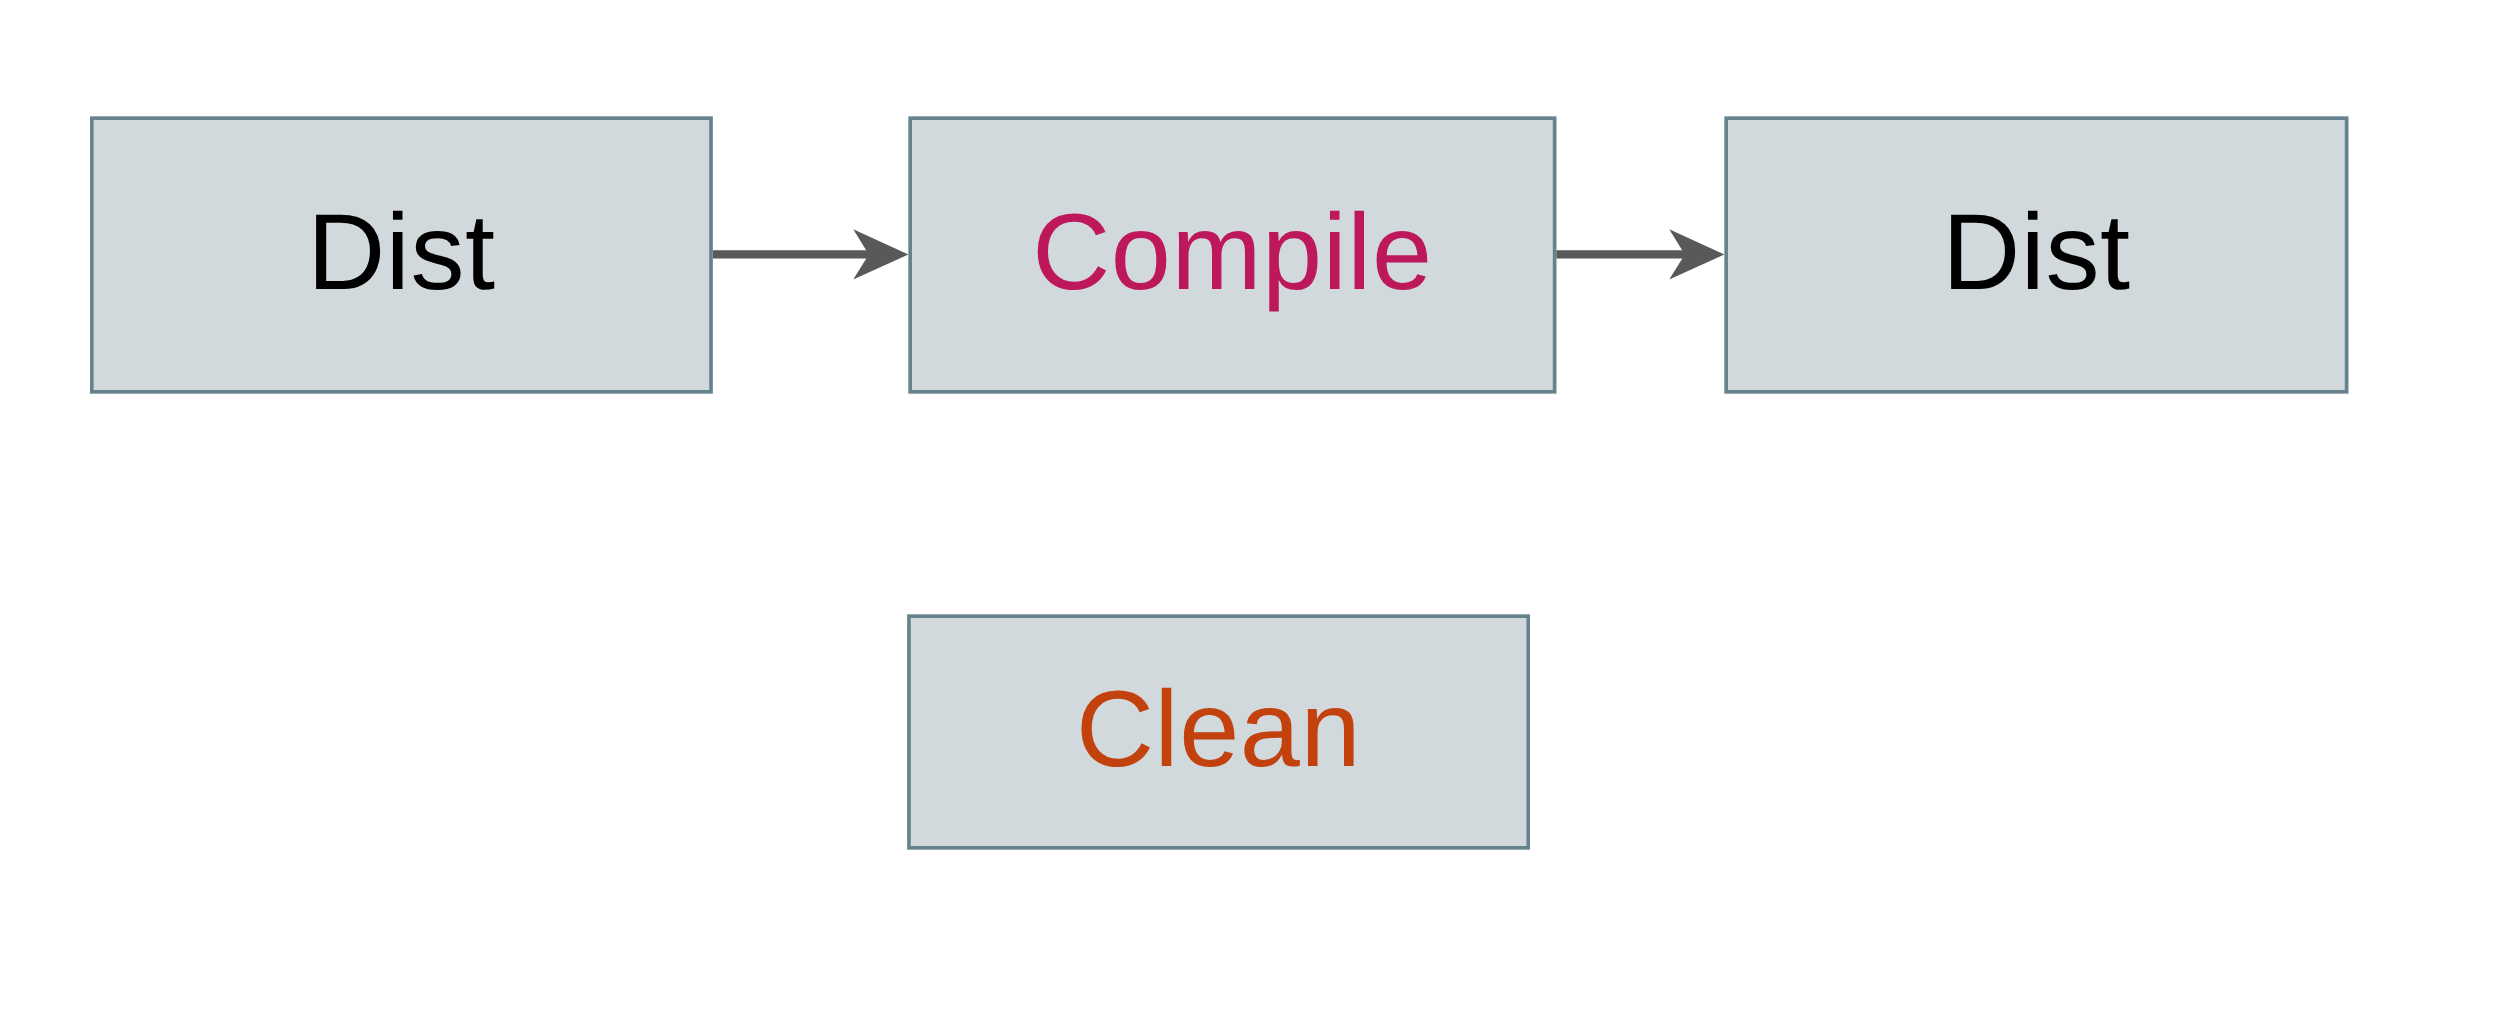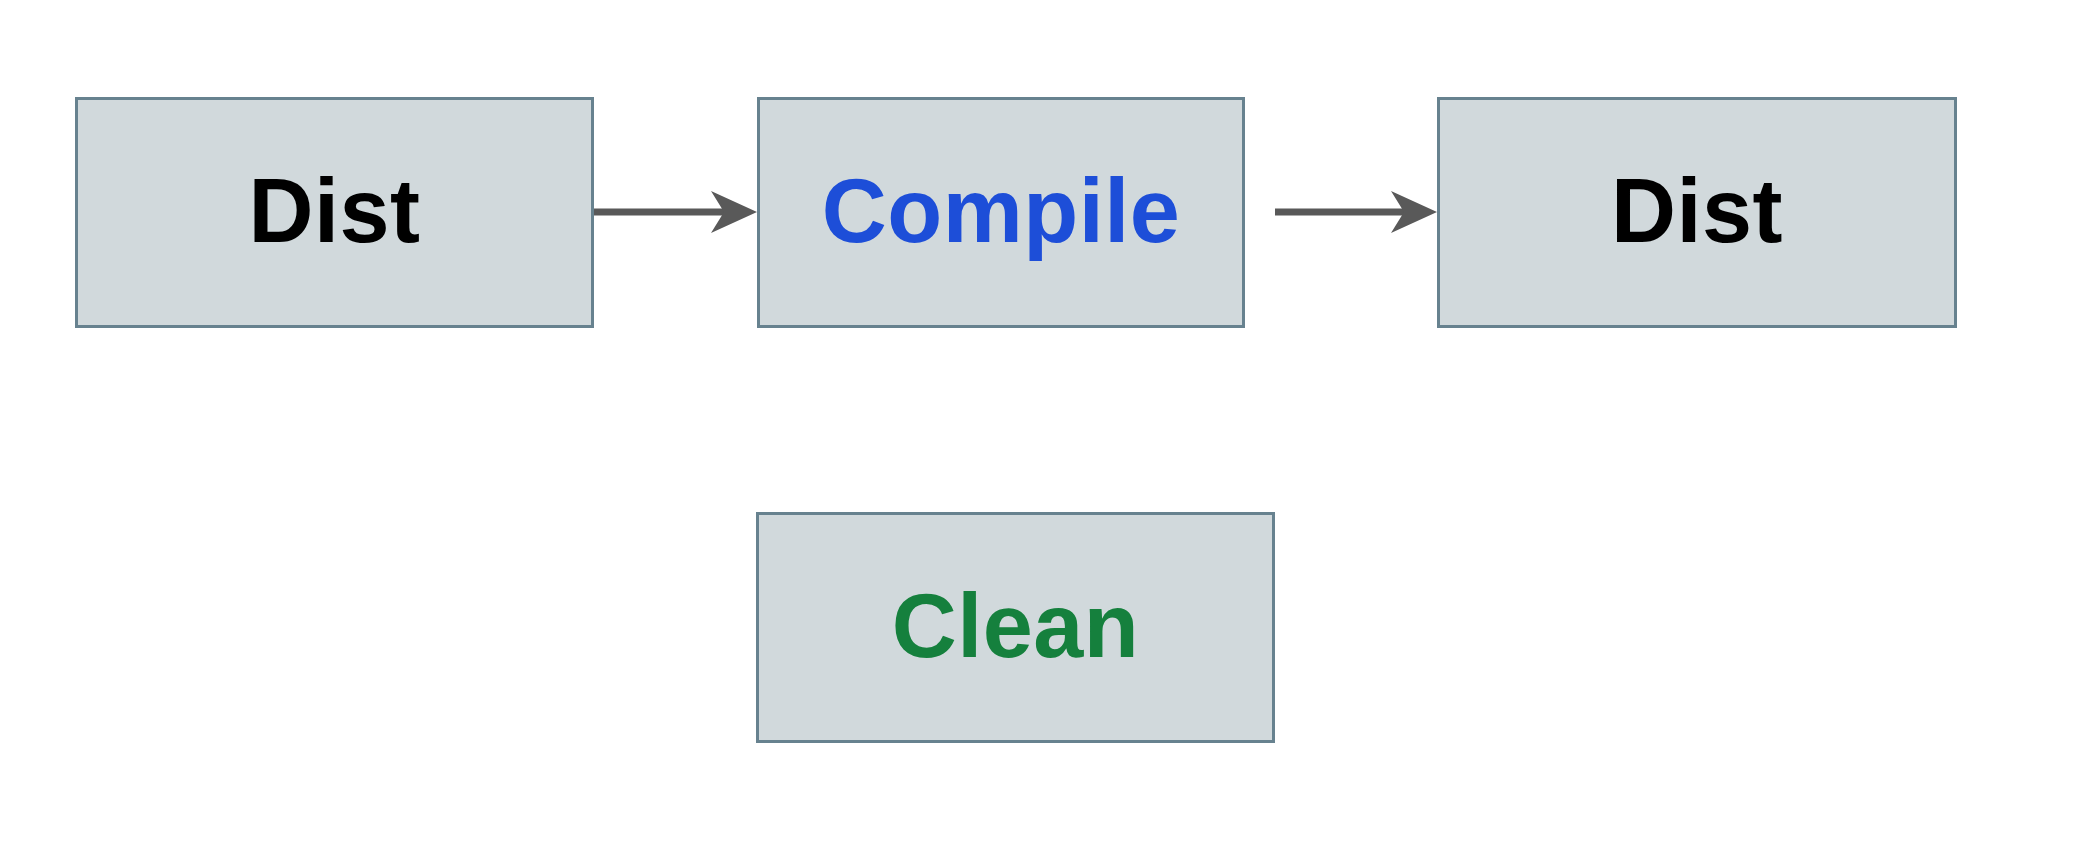--- a/index.html
+++ b/index.html
@@ -30,21 +30,21 @@
   .node {
     position: absolute;
     box-sizing: border-box;
     display: flex;
     align-items: center;
     justify-content: center;
     cursor: default;
   }
   .node-label {
     font-size: 90px;
-    font-weight: 700;
+    font-weight: 400;
     line-height: 1;
     letter-spacing: 0.5px;
     white-space: nowrap;
     transform: translateY(-2px);
   }
 </style>
 </head>
 <body>
 
 <div class="canvas">
@@ -59,25 +59,25 @@
           <line x1="1275" y1="212" x2="1407" y2="212" stroke="#595959" stroke-width="7"></line>
           <polygon points="1437,212 1391,191 1404,212 1391,233" fill="#595959"></polygon>
         </g>
       </g>
   </svg>
 
   <div class="node" id="node-0" style="left: 75px; top: 97px; width: 519px; height: 231px; background: rgb(209, 217, 220); border: 3px solid rgb(103, 130, 143); color: rgb(0, 0, 0);">
     <span class="node-label">Dist</span>
   </div>
 
-  <div class="node" id="node-1" style="left: 757px; top: 97px; width: 488px; height: 231px; background: rgb(209, 217, 220); border: 3px solid rgb(103, 130, 143); color: #1d4ed8; align-items: center;">
+  <div class="node" id="node-1" style="left: 757px; top: 97px; width: 540px; height: 231px; background: rgb(209, 217, 220); border: 3px solid rgb(103, 130, 143); color: #be185d; align-items: center;">
     <span class="node-label">Compile</span>
   </div>
 
   <div class="node" id="node-2" style="left: 1437px; top: 97px; width: 520px; height: 231px; background: rgb(209, 217, 220); border: 3px solid rgb(103, 130, 143); color: rgb(0, 0, 0);">
     <span class="node-label">Dist</span>
   </div>
 
-  <div class="node" id="node-3" style="left: 756px; top: 512px; width: 519px; height: 231px; background: rgb(209, 217, 220); border: 3px solid rgb(103, 130, 143); color: #15803d;">
+  <div class="node" id="node-3" style="left: 756px; top: 512px; width: 519px; height: 196px; background: rgb(209, 217, 220); border: 3px solid rgb(103, 130, 143); color: #c2410c;">
     <span class="node-label">Clean</span>
   </div>
 
 </div>
 
 </body></html>

